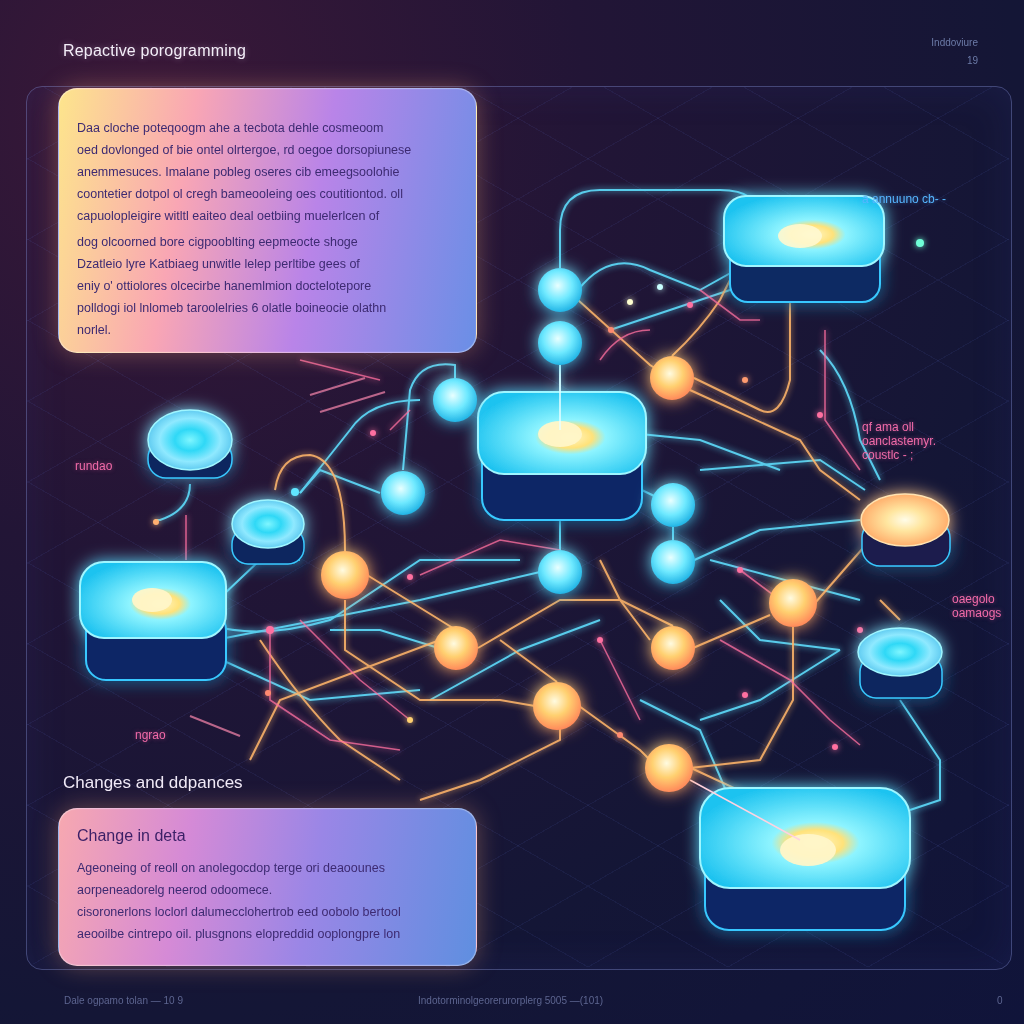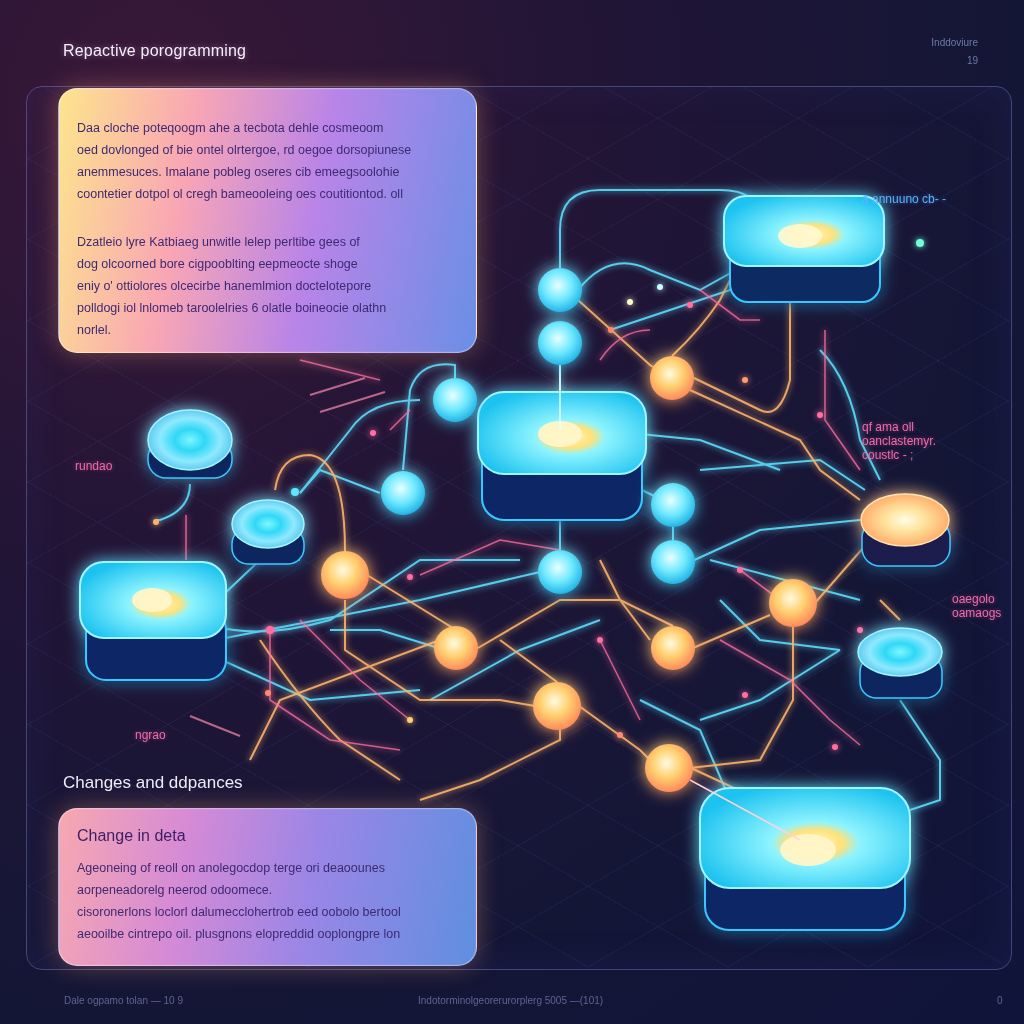--- a/index.html
+++ b/index.html
@@ -268,24 +268,25 @@
   <div>Inddoviure</div>
   <div>19</div>
 </div>
 
 <div class="card card-top">
   <div class="para p1">
     <div>Daa cloche poteqoogm ahe a tecbota dehle cosmeoom</div>
     <div>oed dovlonged of bie ontel olrtergoe, rd oegoe dorsopiunese</div>
     <div>anemmesuces. Imalane pobleg oseres cib emeegsoolohie</div>
     <div>coontetier dotpol ol cregh bameooleing oes coutitiontod. oll</div>
+    <div>capuolopleigire witltl eaiteo deal oetbiing muelerlcen of</div>
   </div>
   <div class="para p2">
+    <div>dog olcoorned bore cigpooblting eepmeocte shoge</div>
     <div>Dzatleio lyre Katbiaeg unwitle lelep perltibe gees of</div>
-    <div>dog olcoorned bore cigpooblting eepmeocte shoge</div>
     <div>eniy o' ottiolores olcecirbe hanemlmion doctelotepore</div>
     <div>polldogi iol lnlomeb taroolelries 6 olatle boineocie olathn</div>
     <div>norlel.</div>
   </div>
 </div>
 
 <div class="section-title">Changes  and ddpances</div>
 
 <div class="card card-bottom">
   <div class="ctitle">Change in deta</div>

